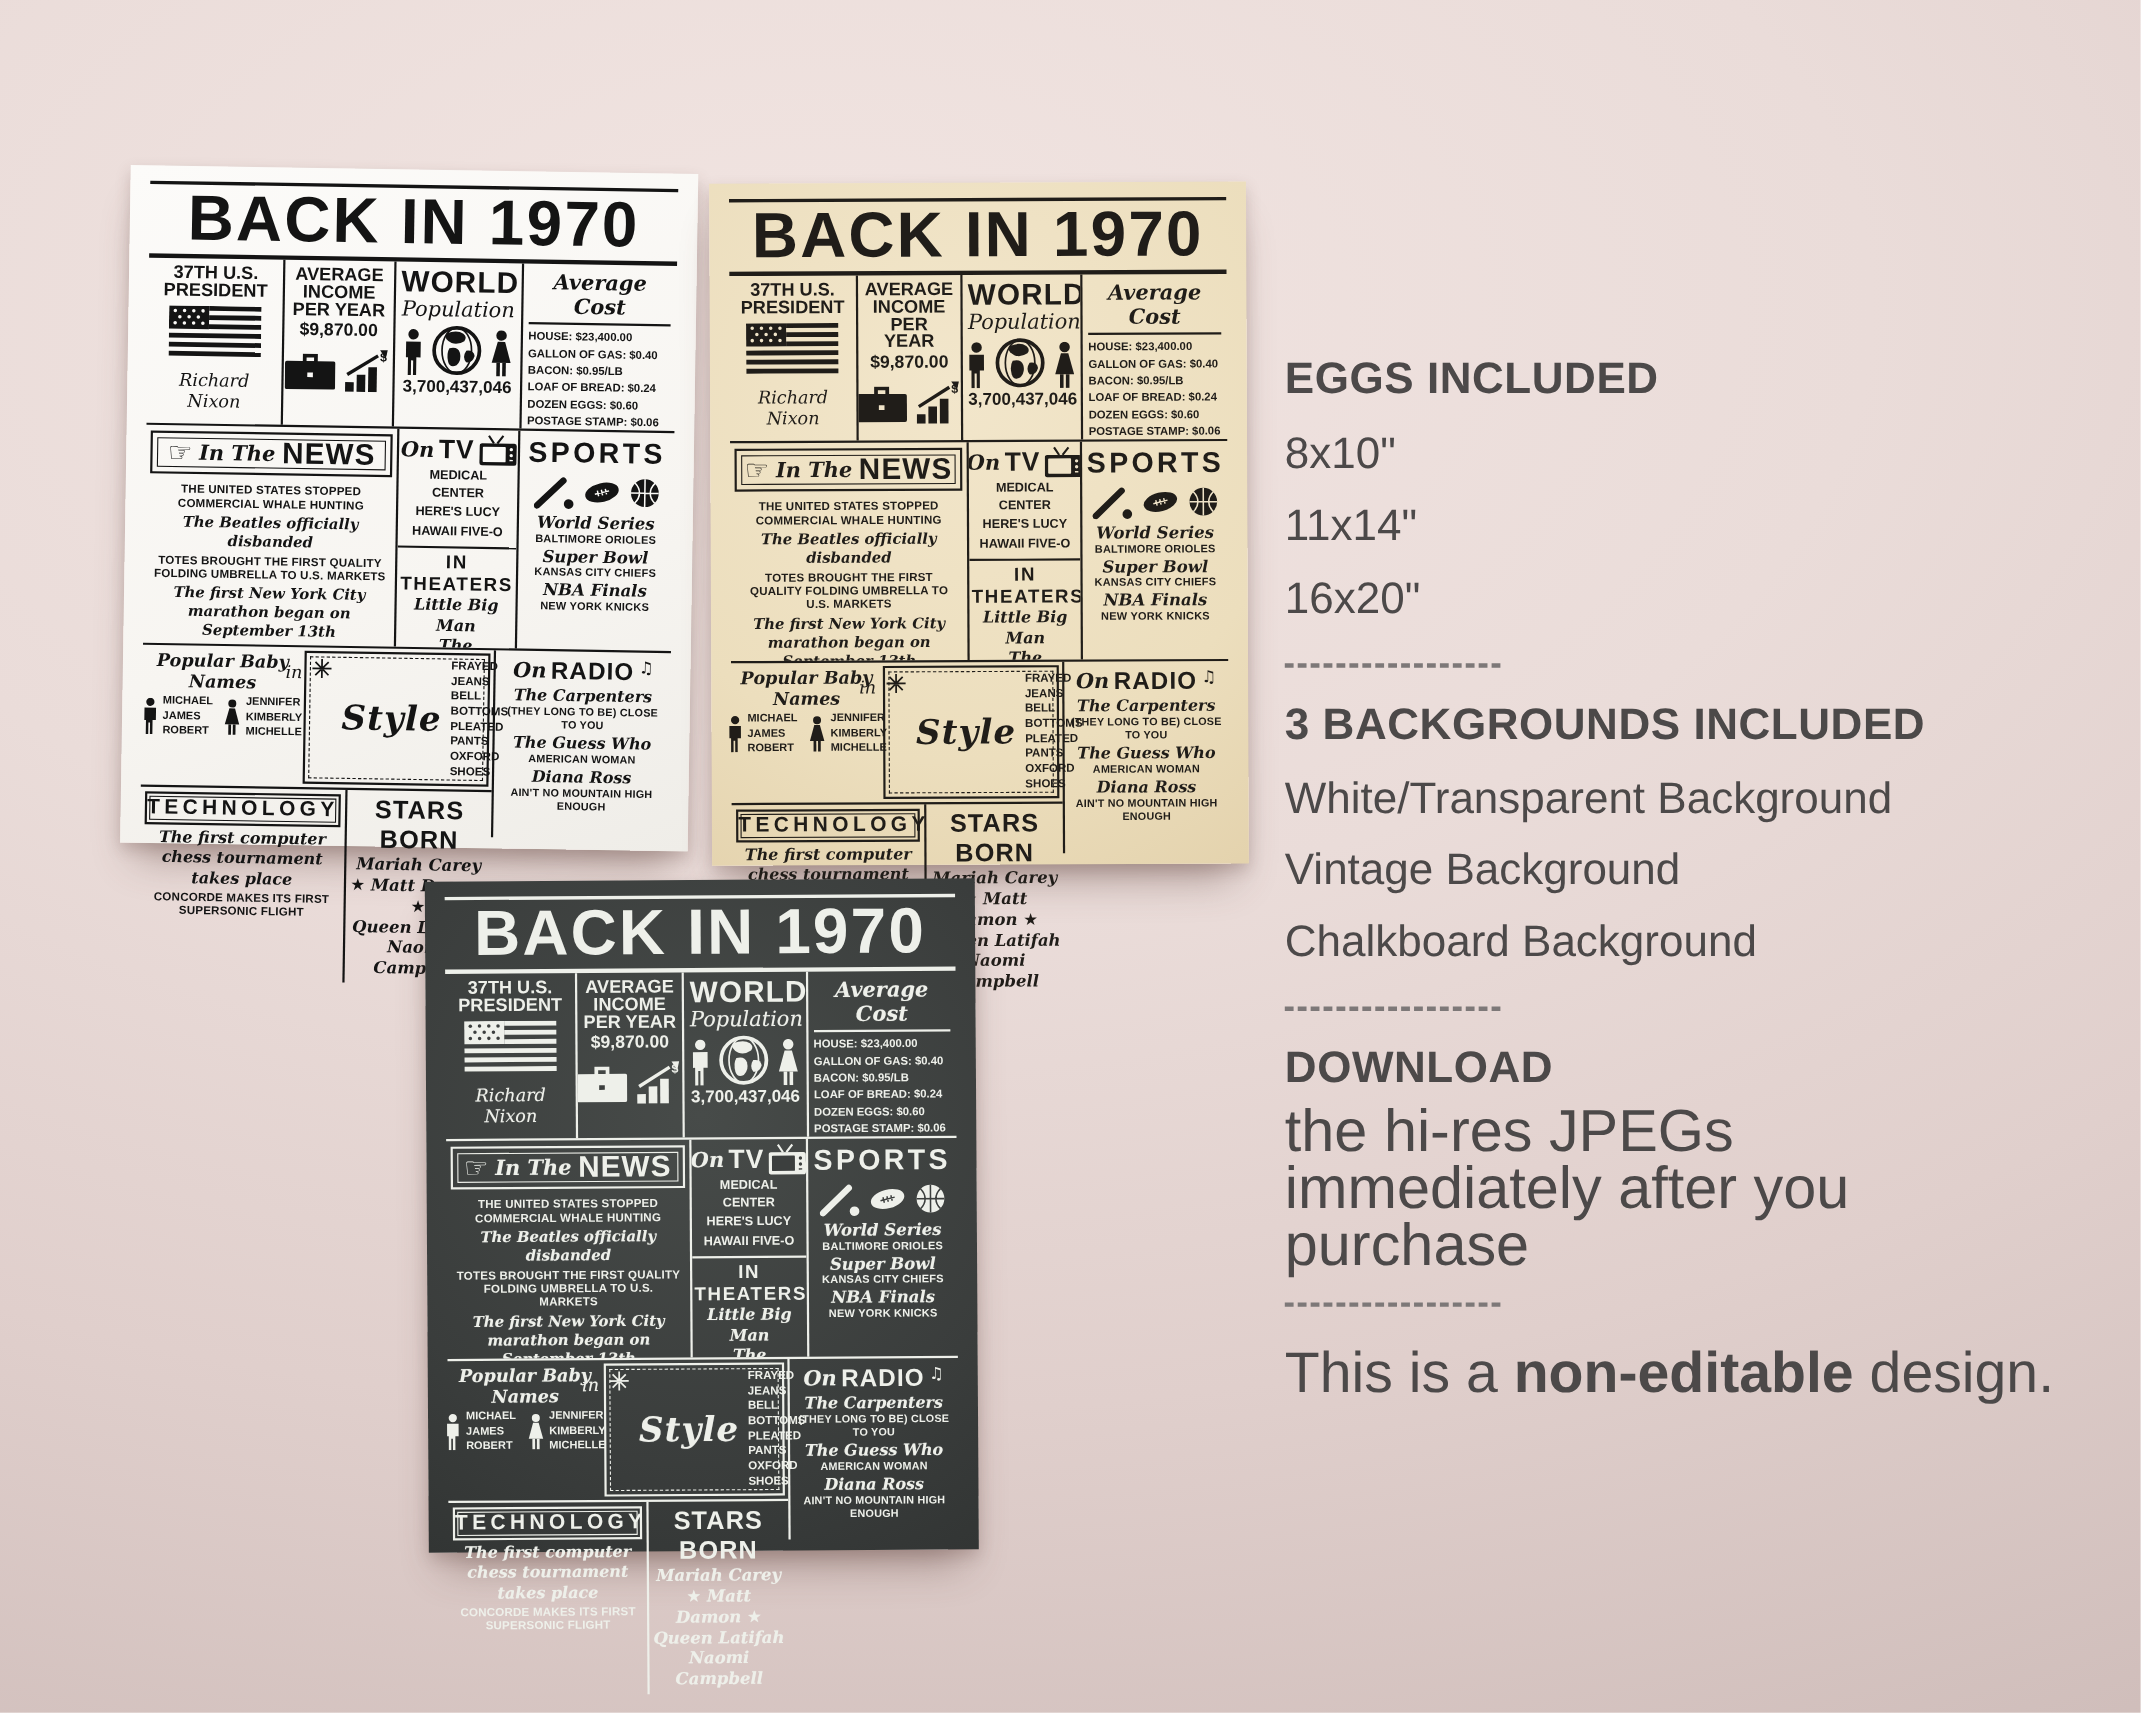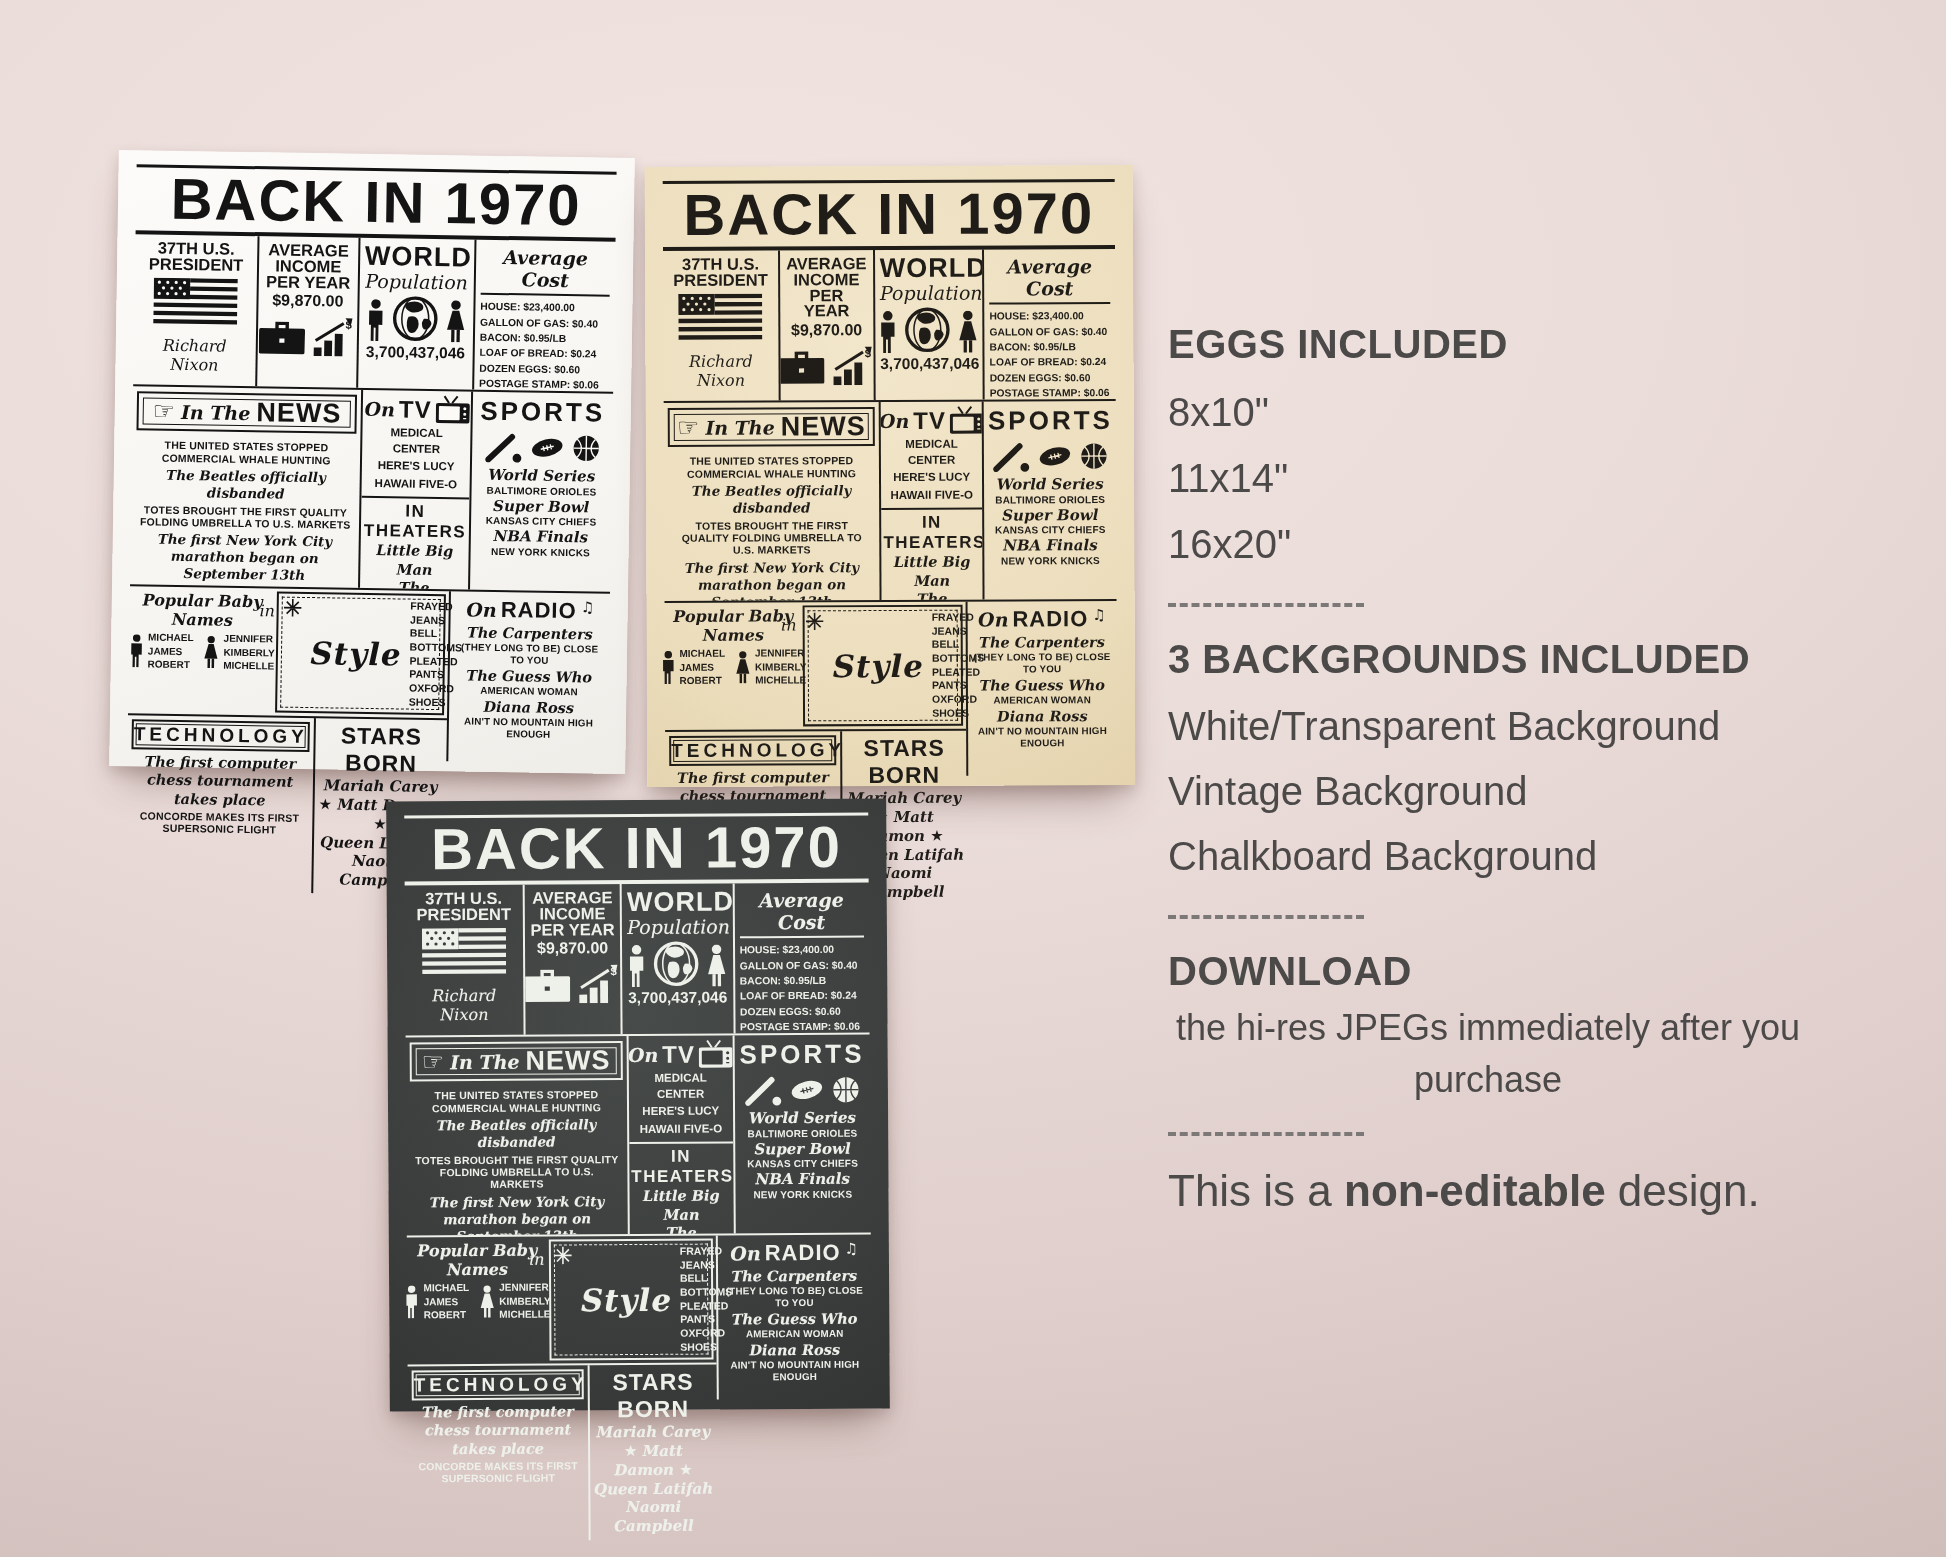--- a/index.html
+++ b/index.html
@@ -122,22 +122,22 @@
   .ico-stroke{stroke:var(--ink);fill:none;}
   .ico-paperstroke{stroke:var(--paper-flat);fill:none;}
 
   
   .info{position:absolute;left:1168px;top:322px;width:700px;color:#4c4949;}
   .info .head{font-size:40px;font-weight:700;letter-spacing:.5px;}
   .info .line{font-size:40px;font-weight:400;}
   .sizes .line{line-height:66px;}
   .bgs .line{line-height:65px;}
   .divider{width:196px;border-top:4px dashed #7d7878;margin:26px 0 30px 0;}
-  .dl-body{font-size:36px;line-height:52px;margin-top:8px;width:640px;text-align:center;}
-  .note-body{font-size:44px;margin-top:2px;}
+  .dl-body{font-size:54px;line-height:52px;margin-top:8px;width:640px;}
+  .note-body{font-size:52px;margin-top:2px;}
   .note-body b{font-weight:700;}
   .mb12{margin-bottom:12px;}
 </style>
 </head>
 <body>
 
 <div class="scene">
 
   <div id="poster-white" class="poster theme-white">
   <div class="rule"></div>

